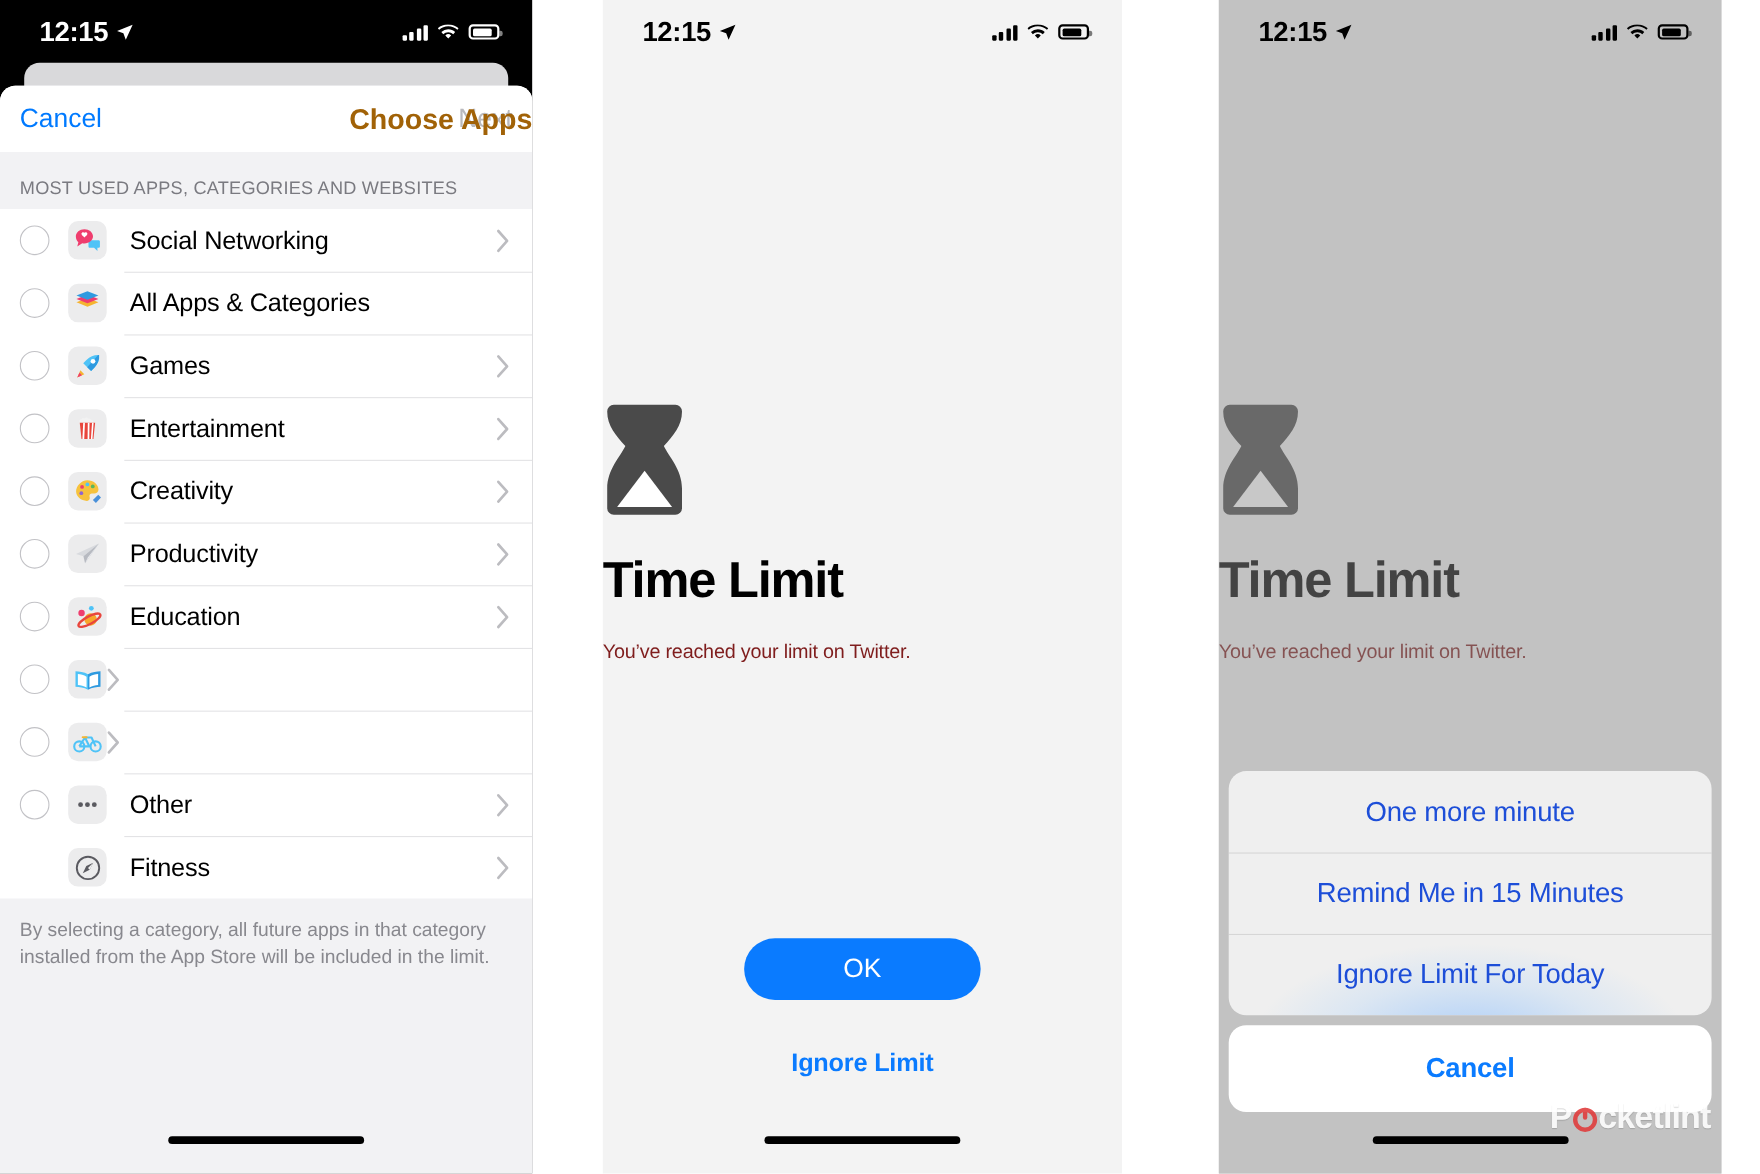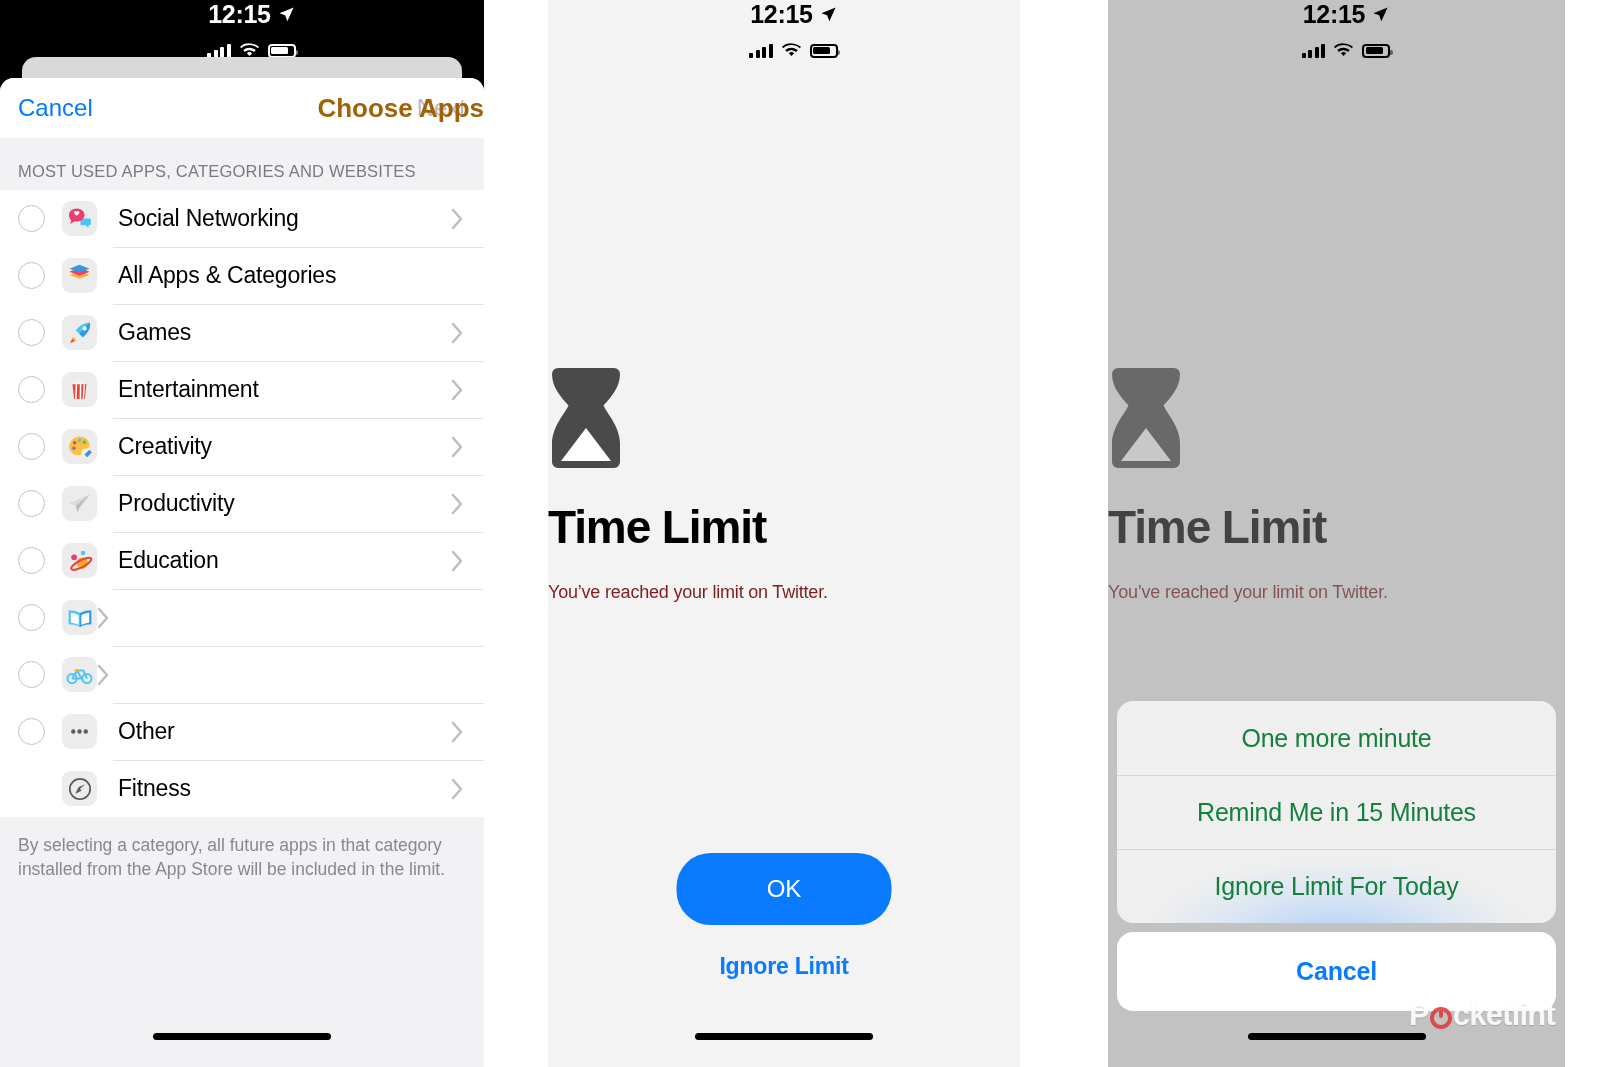--- a/index.html
+++ b/index.html
@@ -14,22 +14,21 @@
   
   .phone { position: absolute; top: 0; height: 1067px; overflow: hidden; }
   .p1 { left: 0;    width: 484px; background:#f2f2f4; }
   .p2 { left: 548px; width: 472px; background:#f3f3f3; }
   .p3 { left: 1108px; width: 457px; background:#c4c4c4; }
 
   
   .statusbar {
     position: relative; height: 58px;
     display: flex; align-items: center; justify-content: space-between;
-    padding: 0 30px 0 49px;
-    flex-direction: column;
+    padding: 0 30px 0 36px;
   }
   .sb-time {
     font-size: 25px; font-weight: 700; letter-spacing: -0.3px;
     display:flex; align-items:center; gap:7px;
   }
   .loc-arrow { display:inline-block; width:17px; height:17px; }
   .sb-right { display: flex; align-items: center; gap: 9px; }
   .bars { display:flex; align-items:flex-end; gap:2.5px; height:15px; }
   .bars i { display:block; width:4px; border-radius:1px; background:currentColor; }
   .bars i:nth-child(1){ height:5px; }
@@ -95,21 +94,21 @@
     font-size:17.5px; line-height:1.38; color:#88888e;
   }
 
   
   .tl-body { position:relative; height:1009px; display:flex; flex-direction:column; align-items:flex-start; }
   .hourglass { margin-top:308px; }
   .tl-title { margin-top:30px; font-size:46px; font-weight:700; letter-spacing:-1.1px; color:#000; }
   .tl-sub { margin-top:28px; font-size:18px; color:#7f1d1d; letter-spacing:-.2px;}
   .ok-btn {
     position:absolute; left:50%; transform:translateX(-50%); top:795px;
-    width:215px; height:72px; border-radius:34px; background:#0a7bff;
+    width:215px; height:56px; border-radius:34px; background:#0a7bff;
     color:#fff; font-size:24px; display:flex; align-items:center; justify-content:center;
     border:none; font-family:inherit;
   }
   .ignore-link {
     position:absolute; left:50%; transform:translateX(-50%); top:895px;
     font-size:23px; color:#0a7bff; font-weight:700; letter-spacing:-.2px;
   }
   .home-bar {
     position:absolute; bottom:27px; left:50%; transform:translateX(-50%);
     width:178px; height:7px; border-radius:4px; background:#000;
@@ -125,21 +124,21 @@
   .as-group {
     background:rgba(242,242,242,0.93); border-radius:16px; overflow:hidden;
     position:relative;
   }
   .as-glow {
     position:absolute; left:0; right:0; bottom:0; height:120px; pointer-events:none;
     background: radial-gradient(ellipse 62% 100% at 50% 118%, rgba(120,180,255,0.55) 0%, rgba(150,200,255,0.22) 45%, rgba(255,255,255,0) 72%);
   }
   .as-item {
     height:74px; display:flex; align-items:center; justify-content:center;
-    font-size:25px; color:#15803d; position:relative; z-index:2; letter-spacing:-.2px;
+    font-size:25px; color:#1d4ed8; position:relative; z-index:2; letter-spacing:-.2px;
   }
   .as-item + .as-item::before {
     content:""; position:absolute; top:0; left:0; right:0; height:1px; background:rgba(0,0,0,0.10);
   }
   .as-cancel {
     margin-top:9px; height:79px; background:#ffffff; border-radius:16px;
     display:flex; align-items:center; justify-content:center;
     font-size:25px; font-weight:700; color:#0a7bff; letter-spacing:-.2px;
   }
 

